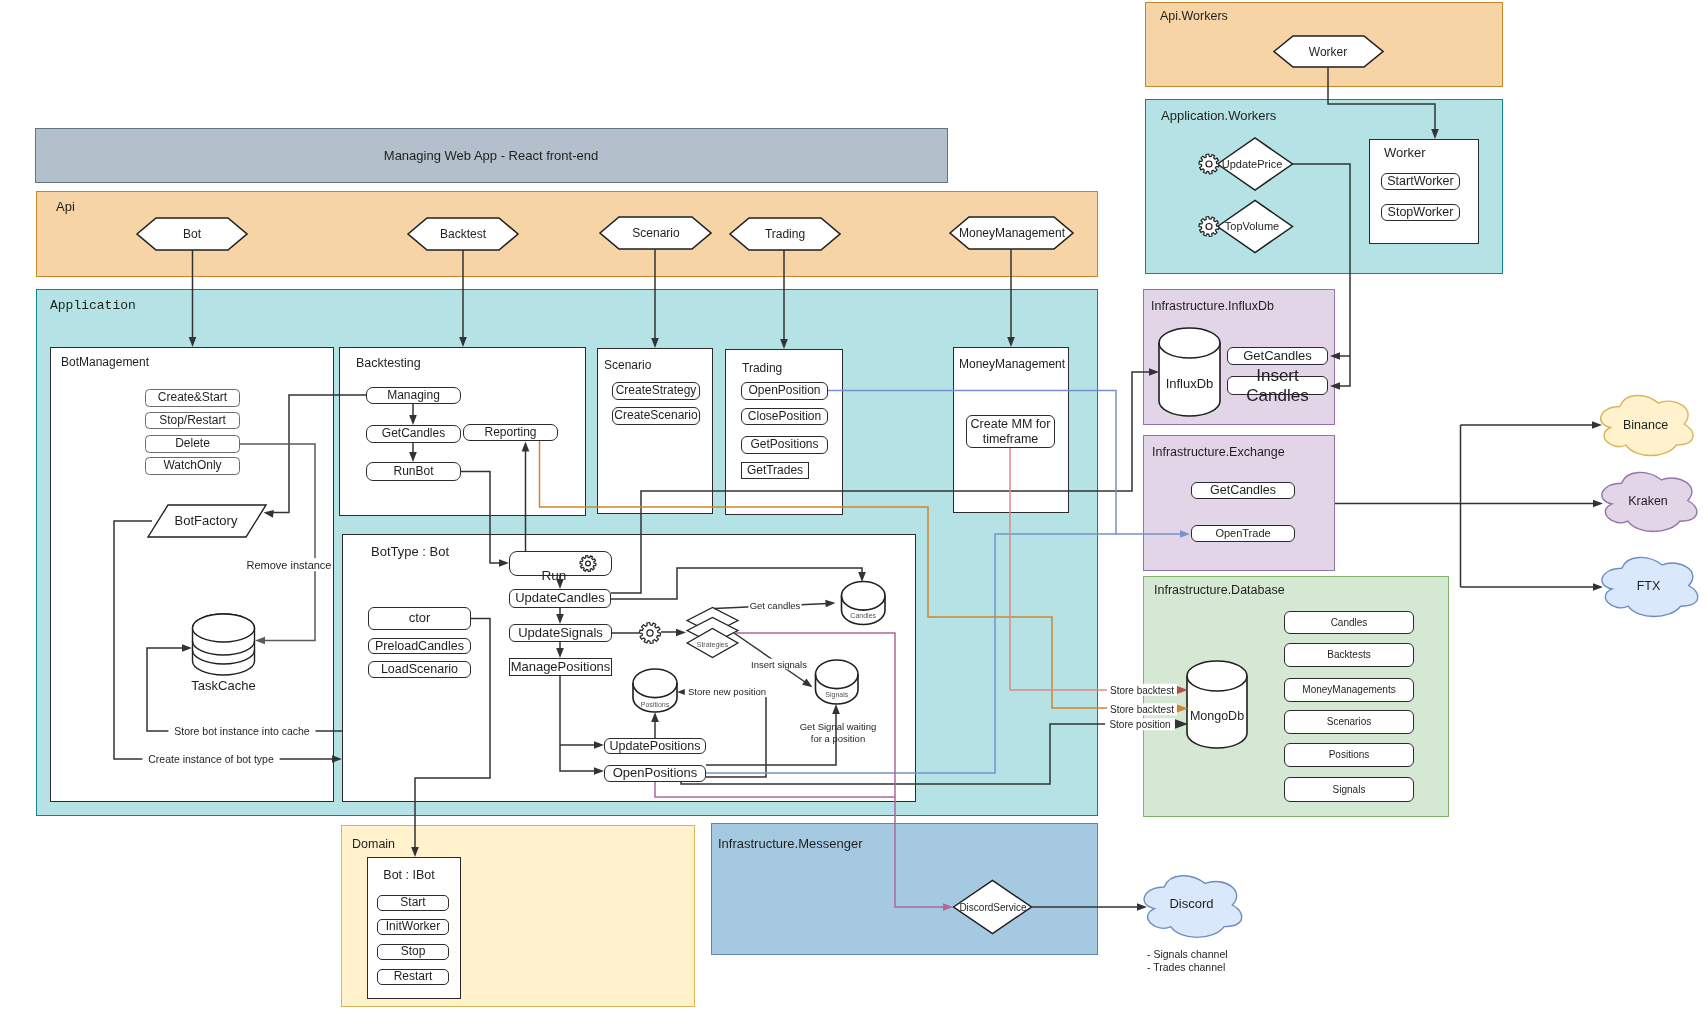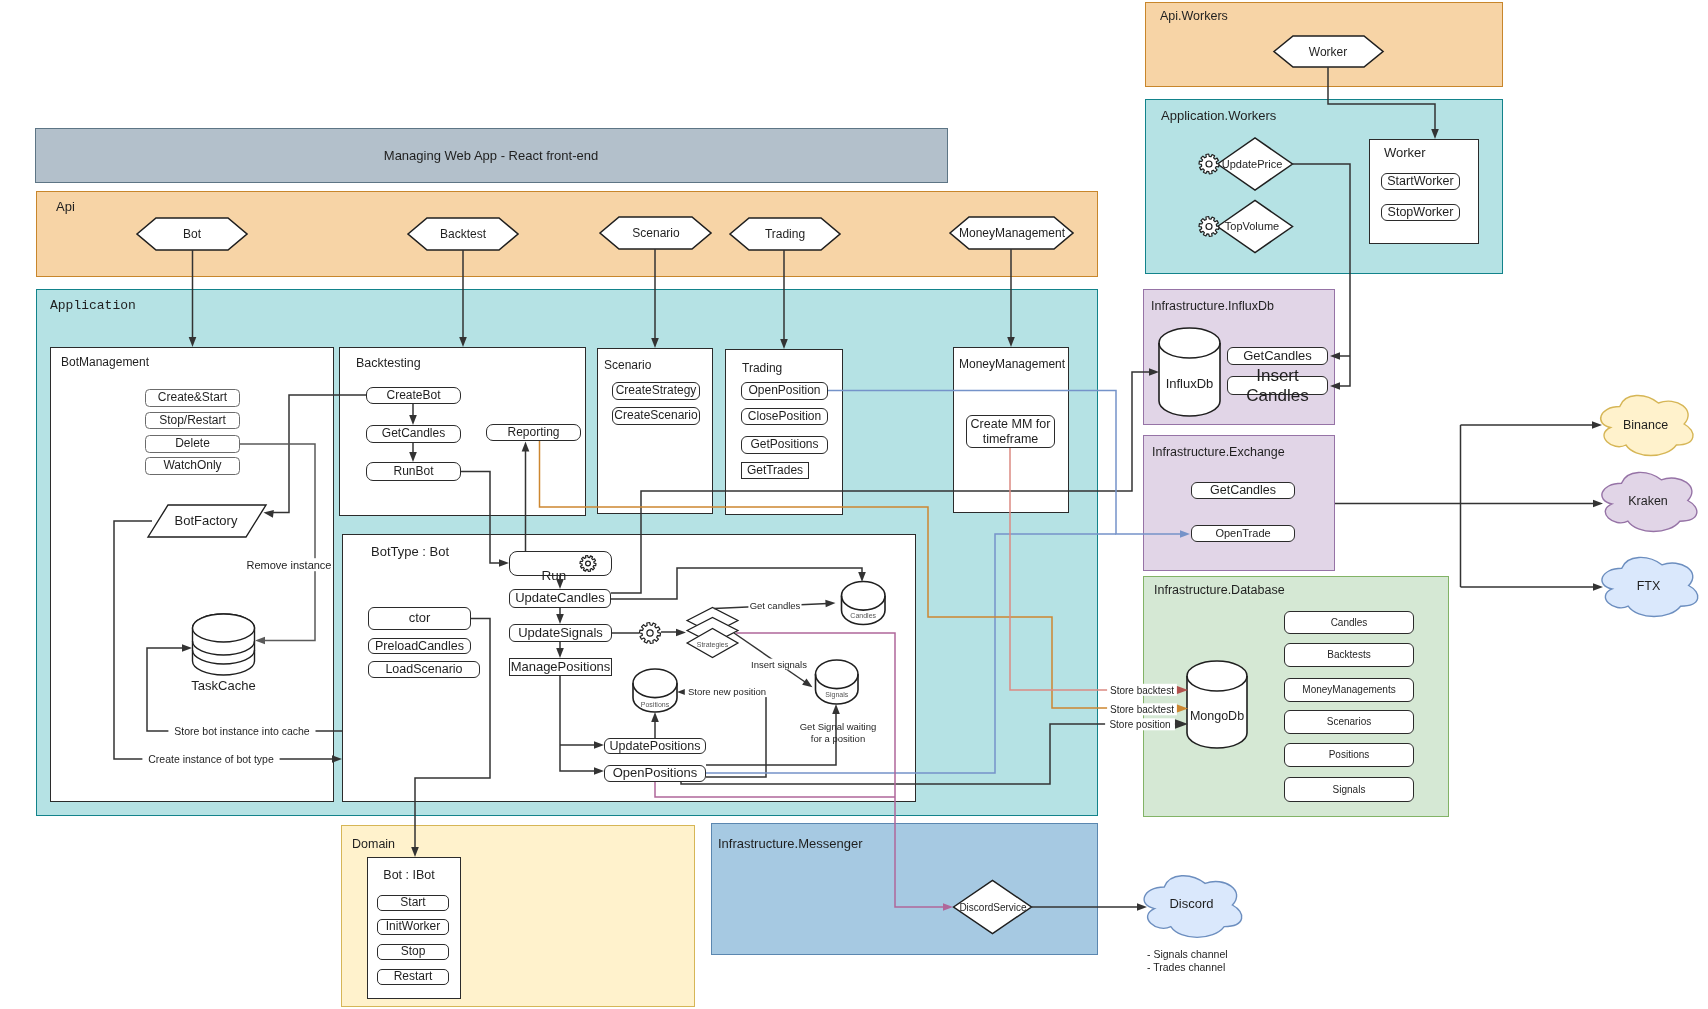--- a/index.html
+++ b/index.html
@@ -40,39 +40,39 @@
 <div style="position:absolute;left:342px;top:534px;width:574px;height:268px;background:#fff;border:1.7px solid #2b2b2b;box-sizing:border-box;"></div>
 <div style="position:absolute;left:371px;top:544px;font-size:13px;color:#1f1f1f;white-space:nowrap;">BotType : Bot</div>
 <div style="position:absolute;left:1369px;top:139px;width:110px;height:105px;background:#fff;border:1.7px solid #2b2b2b;box-sizing:border-box;"></div>
 <div style="position:absolute;left:1384px;top:145px;font-size:13px;color:#1f1f1f;white-space:nowrap;">Worker</div>
 <div style="position:absolute;left:367px;top:857px;width:94px;height:142px;background:#fff;border:1.7px solid #2b2b2b;box-sizing:border-box;"></div>
 <div style="position:absolute;left:409px;top:868px;font-size:12.5px;color:#1f1f1f;white-space:nowrap;transform:translateX(-50%);">Bot : IBot</div>
 <div style="position:absolute;left:145px;top:389px;width:95px;height:18px;background:#fff;border:1.4px solid #6b6b6b;border-radius:4.5px;box-sizing:border-box;display:flex;align-items:center;justify-content:center;text-align:center;font-size:12px;color:#1f1f1f;line-height:1.15;">Create&amp;Start</div>
 <div style="position:absolute;left:145px;top:412px;width:95px;height:17px;background:#fff;border:1.4px solid #6b6b6b;border-radius:4.5px;box-sizing:border-box;display:flex;align-items:center;justify-content:center;text-align:center;font-size:12px;color:#1f1f1f;line-height:1.15;">Stop/Restart</div>
 <div style="position:absolute;left:145px;top:435px;width:95px;height:18px;background:#fff;border:1.4px solid #6b6b6b;border-radius:4.5px;box-sizing:border-box;display:flex;align-items:center;justify-content:center;text-align:center;font-size:12px;color:#1f1f1f;line-height:1.15;">Delete</div>
 <div style="position:absolute;left:145px;top:457px;width:95px;height:18px;background:#fff;border:1.4px solid #6b6b6b;border-radius:4.5px;box-sizing:border-box;display:flex;align-items:center;justify-content:center;text-align:center;font-size:12px;color:#1f1f1f;line-height:1.15;">WatchOnly</div>
-<div style="position:absolute;left:366px;top:387px;width:95px;height:17px;background:#fff;border:1.4px solid #2b2b2b;border-radius:7px;box-sizing:border-box;display:flex;align-items:center;justify-content:center;text-align:center;font-size:12px;color:#1f1f1f;line-height:1.15;">CreateBot</div>
+<div style="position:absolute;left:366px;top:387px;width:95px;height:17px;background:#fff;border:1.4px solid #2b2b2b;border-radius:7px;box-sizing:border-box;display:flex;align-items:center;justify-content:center;text-align:center;font-size:12px;color:#1f1f1f;line-height:1.15;">Managing</div>
 <div style="position:absolute;left:366px;top:425px;width:95px;height:18px;background:#fff;border:1.4px solid #2b2b2b;border-radius:7px;box-sizing:border-box;display:flex;align-items:center;justify-content:center;text-align:center;font-size:12px;color:#1f1f1f;line-height:1.15;">GetCandles</div>
 <div style="position:absolute;left:366px;top:462px;width:95px;height:19px;background:#fff;border:1.4px solid #2b2b2b;border-radius:7px;box-sizing:border-box;display:flex;align-items:center;justify-content:center;text-align:center;font-size:12px;color:#1f1f1f;line-height:1.15;">RunBot</div>
-<div style="position:absolute;left:486px;top:424px;width:95px;height:17px;background:#fff;border:1.4px solid #2b2b2b;border-radius:7px;box-sizing:border-box;display:flex;align-items:center;justify-content:center;text-align:center;font-size:12px;color:#1f1f1f;line-height:1.15;">Reporting</div>
+<div style="position:absolute;left:463px;top:424px;width:95px;height:17px;background:#fff;border:1.4px solid #2b2b2b;border-radius:7px;box-sizing:border-box;display:flex;align-items:center;justify-content:center;text-align:center;font-size:12px;color:#1f1f1f;line-height:1.15;">Reporting</div>
 <div style="position:absolute;left:612px;top:382px;width:88px;height:18px;background:#fff;border:1.4px solid #2b2b2b;border-radius:6px;box-sizing:border-box;display:flex;align-items:center;justify-content:center;text-align:center;font-size:12px;color:#1f1f1f;line-height:1.15;">CreateStrategy</div>
 <div style="position:absolute;left:612px;top:407px;width:88px;height:18px;background:#fff;border:1.4px solid #2b2b2b;border-radius:6px;box-sizing:border-box;display:flex;align-items:center;justify-content:center;text-align:center;font-size:12px;color:#1f1f1f;line-height:1.15;">CreateScenario</div>
 <div style="position:absolute;left:741px;top:382px;width:87px;height:18px;background:#fff;border:1.4px solid #2b2b2b;border-radius:6px;box-sizing:border-box;display:flex;align-items:center;justify-content:center;text-align:center;font-size:12px;color:#1f1f1f;line-height:1.15;">OpenPosition</div>
 <div style="position:absolute;left:741px;top:408px;width:87px;height:17px;background:#fff;border:1.4px solid #2b2b2b;border-radius:6px;box-sizing:border-box;display:flex;align-items:center;justify-content:center;text-align:center;font-size:12px;color:#1f1f1f;line-height:1.15;">ClosePosition</div>
 <div style="position:absolute;left:741px;top:436px;width:87px;height:18px;background:#fff;border:1.4px solid #2b2b2b;border-radius:6px;box-sizing:border-box;display:flex;align-items:center;justify-content:center;text-align:center;font-size:12px;color:#1f1f1f;line-height:1.15;">GetPositions</div>
 <div style="position:absolute;left:741px;top:462px;width:68px;height:17px;background:#fff;border:1.4px solid #2b2b2b;border-radius:0;box-sizing:border-box;display:flex;align-items:center;justify-content:center;text-align:center;font-size:12px;color:#1f1f1f;line-height:1.15;">GetTrades</div>
 <div style="position:absolute;left:966px;top:415px;width:89px;height:33px;background:#fff;border:1.4px solid #2b2b2b;border-radius:6px;box-sizing:border-box;display:flex;align-items:center;justify-content:center;text-align:center;font-size:12.5px;color:#1f1f1f;line-height:1.15;">Create MM for<br>timeframe</div>
 <div style="position:absolute;left:509px;top:551px;width:103px;height:25px;background:#fff;border:1.4px solid #2b2b2b;border-radius:8px;box-sizing:border-box;display:flex;align-items:center;justify-content:center;text-align:center;font-size:13px;color:#1f1f1f;line-height:1.15;"></div>
 <div style="position:absolute;left:554px;top:556px;font-size:13.5px;color:#1f1f1f;white-space:nowrap;transform:translateX(-50%);margin-top:12px;">Run</div>
 <div style="position:absolute;left:509px;top:589px;width:102px;height:19px;background:#fff;border:1.4px solid #2b2b2b;border-radius:6px;box-sizing:border-box;display:flex;align-items:center;justify-content:center;text-align:center;font-size:13px;color:#1f1f1f;line-height:1.15;">UpdateCandles</div>
 <div style="position:absolute;left:509px;top:624px;width:103px;height:18px;background:#fff;border:1.4px solid #2b2b2b;border-radius:6px;box-sizing:border-box;display:flex;align-items:center;justify-content:center;text-align:center;font-size:13px;color:#1f1f1f;line-height:1.15;">UpdateSignals</div>
 <div style="position:absolute;left:509px;top:658px;width:103px;height:18px;background:#fff;border:1.4px solid #2b2b2b;border-radius:0;box-sizing:border-box;display:flex;align-items:center;justify-content:center;text-align:center;font-size:13px;color:#1f1f1f;line-height:1.15;">ManagePositions</div>
 <div style="position:absolute;left:368px;top:607px;width:103px;height:23px;background:#fff;border:1.4px solid #2b2b2b;border-radius:6px;box-sizing:border-box;display:flex;align-items:center;justify-content:center;text-align:center;font-size:13px;color:#1f1f1f;line-height:1.15;">ctor</div>
 <div style="position:absolute;left:368px;top:638px;width:103px;height:16px;background:#fff;border:1.4px solid #2b2b2b;border-radius:6px;box-sizing:border-box;display:flex;align-items:center;justify-content:center;text-align:center;font-size:12.5px;color:#1f1f1f;line-height:1.15;">PreloadCandles</div>
-<div style="position:absolute;left:368px;top:661px;width:112px;height:17px;background:#fff;border:1.4px solid #2b2b2b;border-radius:6px;box-sizing:border-box;display:flex;align-items:center;justify-content:center;text-align:center;font-size:12.5px;color:#1f1f1f;line-height:1.15;">LoadScenario</div>
+<div style="position:absolute;left:368px;top:661px;width:103px;height:17px;background:#fff;border:1.4px solid #2b2b2b;border-radius:6px;box-sizing:border-box;display:flex;align-items:center;justify-content:center;text-align:center;font-size:12.5px;color:#1f1f1f;line-height:1.15;">LoadScenario</div>
 <div style="position:absolute;left:604px;top:738px;width:102px;height:16px;background:#fff;border:1.4px solid #2b2b2b;border-radius:6px;box-sizing:border-box;display:flex;align-items:center;justify-content:center;text-align:center;font-size:12.5px;color:#1f1f1f;line-height:1.15;">UpdatePositions</div>
 <div style="position:absolute;left:604px;top:765px;width:102px;height:17px;background:#fff;border:1.4px solid #2b2b2b;border-radius:6px;box-sizing:border-box;display:flex;align-items:center;justify-content:center;text-align:center;font-size:13px;color:#1f1f1f;line-height:1.15;">OpenPositions</div>
 <div style="position:absolute;left:1381px;top:173px;width:79px;height:17px;background:#fff;border:1.4px solid #2b2b2b;border-radius:6px;box-sizing:border-box;display:flex;align-items:center;justify-content:center;text-align:center;font-size:12.5px;color:#1f1f1f;line-height:1.15;">StartWorker</div>
 <div style="position:absolute;left:1381px;top:204px;width:79px;height:17px;background:#fff;border:1.4px solid #2b2b2b;border-radius:6px;box-sizing:border-box;display:flex;align-items:center;justify-content:center;text-align:center;font-size:12.5px;color:#1f1f1f;line-height:1.15;">StopWorker</div>
 <div style="position:absolute;left:1227px;top:347px;width:101px;height:18px;background:#fff;border:1.4px solid #2b2b2b;border-radius:6px;box-sizing:border-box;display:flex;align-items:center;justify-content:center;text-align:center;font-size:13px;color:#1f1f1f;line-height:1.15;">GetCandles</div>
 <div style="position:absolute;left:1227px;top:376px;width:101px;height:19px;background:#fff;border:1.4px solid #2b2b2b;border-radius:6px;box-sizing:border-box;display:flex;align-items:center;justify-content:center;text-align:center;font-size:17px;color:#1f1f1f;line-height:1.15;">Insert Candles</div>
 <div style="position:absolute;left:1191px;top:482px;width:104px;height:17px;background:#fff;border:1.4px solid #2b2b2b;border-radius:6px;box-sizing:border-box;display:flex;align-items:center;justify-content:center;text-align:center;font-size:12.5px;color:#1f1f1f;line-height:1.15;">GetCandles</div>
 <div style="position:absolute;left:1191px;top:525px;width:104px;height:17px;background:#fff;border:1.4px solid #2b2b2b;border-radius:6px;box-sizing:border-box;display:flex;align-items:center;justify-content:center;text-align:center;font-size:11px;color:#1f1f1f;line-height:1.15;">OpenTrade</div>
 <div style="position:absolute;left:1284px;top:611px;width:130px;height:23px;background:#fff;border:1.4px solid #2b2b2b;border-radius:6px;box-sizing:border-box;display:flex;align-items:center;justify-content:center;text-align:center;font-size:10px;color:#1f1f1f;line-height:1.15;">Candles</div>
 <div style="position:absolute;left:1284px;top:643px;width:130px;height:24px;background:#fff;border:1.4px solid #2b2b2b;border-radius:6px;box-sizing:border-box;display:flex;align-items:center;justify-content:center;text-align:center;font-size:10px;color:#1f1f1f;line-height:1.15;">Backtests</div>

